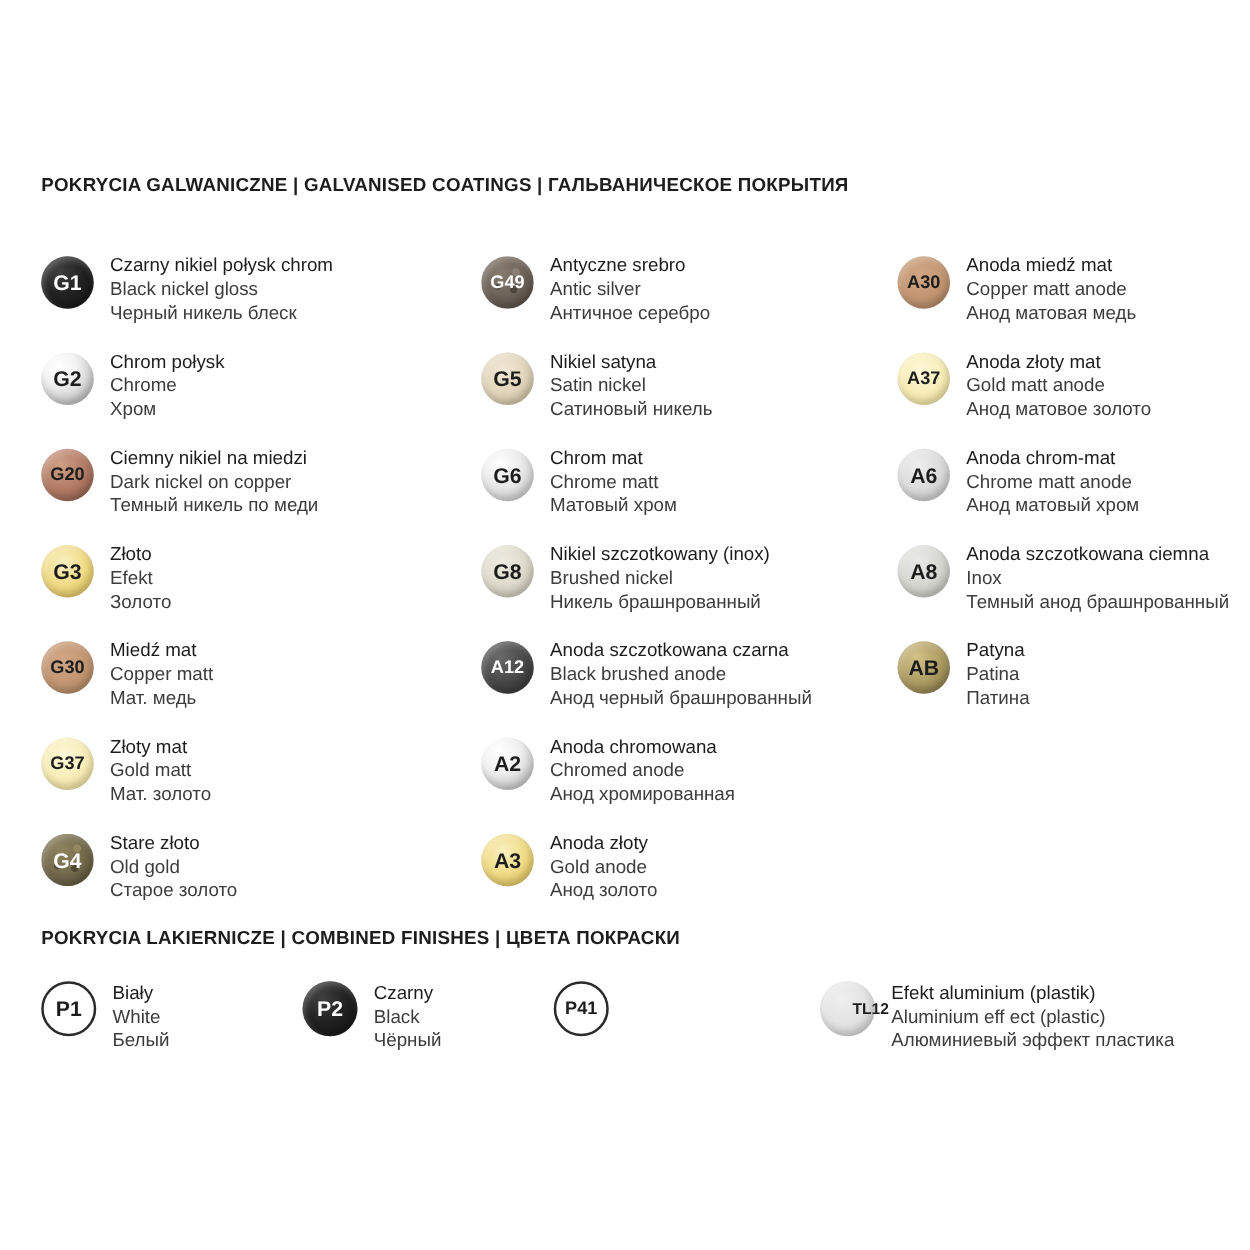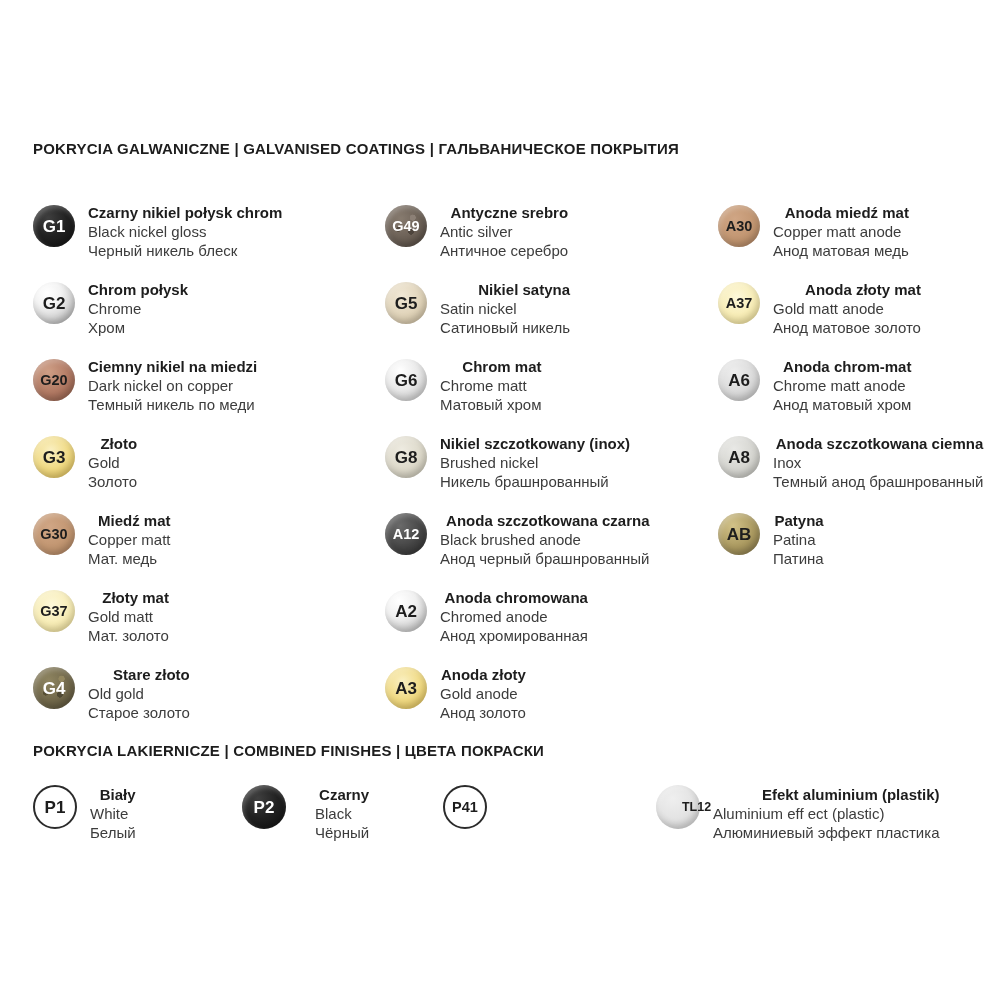--- a/index.html
+++ b/index.html
@@ -29,28 +29,28 @@
     box-sizing:border-box; margin-right:13px; margin-top:2px;
     font-weight:bold; color:#1d1d1d;
     box-shadow: inset -2px -4px 6px rgba(0,0,0,.18), inset 2px 3px 5px rgba(255,255,255,.28);
   }
   .code { line-height:1; }
   .code.len-2 { font-size:17px; }
   .code.len-3 { font-size:14.5px; }
   .code.len-4 { font-size:12.5px;margin-left:37px; }
 
   .labels { padding-top:0; }
-  .label-pl { font-size:15px; font-weight:bold; color:#1d1d1d; line-height:19px; white-space:nowrap;text-align:right; }
+  .label-pl { font-size:15px; font-weight:normal; color:#1d1d1d; line-height:19px; white-space:nowrap; }
   .label-en, .label-ru { font-size:15px; color:#3c3c3c; line-height:19px; white-space:nowrap; }
 
   
   #row-lacquered { position:absolute; top:785px; left:0; width:1000px; height:80px; }
   #row-lacquered .item { position:absolute; top:0; margin:0; }
   #row-lacquered .item:nth-of-type(1){ left:33px; }
-  #row-lacquered .item:nth-of-type(2){ left:242px;gap:16px; }
+  #row-lacquered .item:nth-of-type(2){ left:242px; }
   #row-lacquered .item:nth-of-type(3){ left:443px; }
   #row-lacquered .item:nth-of-type(4){ left:656px; }
   #row-lacquered .swatch { width:44px; height:44px; flex:0 0 44px; margin-top:0;text-align:right; }
 
   
   .sw-black          { background:radial-gradient(circle at 36% 30%, #3f3f3f 0%, #222 45%, #111 100%); color:#fff; }
   .sw-chrome         { background:radial-gradient(circle at 34% 26%, #ffffff 0%, #f3f3f3 32%, #d7d7d7 60%, #a6a6a6 97%); }
   .sw-copper         { background:radial-gradient(circle at 36% 30%, #cf9f86 0%, #b07862 55%, #8a5846 100%); }
   .sw-gold           { background:radial-gradient(circle at 42% 34%, #faf0c2 0%, #f0da84 50%, #ddbb50 100%); }
   .sw-copper-matt    { background:radial-gradient(circle at 40% 33%, #d0a685 0%, #c0946f 60%, #ab8060 100%); }
@@ -115,21 +115,21 @@
           <div class="label-ru">Темный никель по меди</div>
         </div>
       </div>
 
       <div class="item">
         <div class="swatch sw-gold">
           <span class="code len-2">G3</span>
         </div>
         <div class="labels">
           <div class="label-pl">Złoto</div>
-          <div class="label-en">Gold</div>
+          <div class="label-en">Efekt</div>
           <div class="label-ru">Золото</div>
         </div>
       </div>
 
       <div class="item">
         <div class="swatch sw-copper-matt">
           <span class="code len-3">G30</span>
         </div>
         <div class="labels">
           <div class="label-pl">Miedź mat</div>

